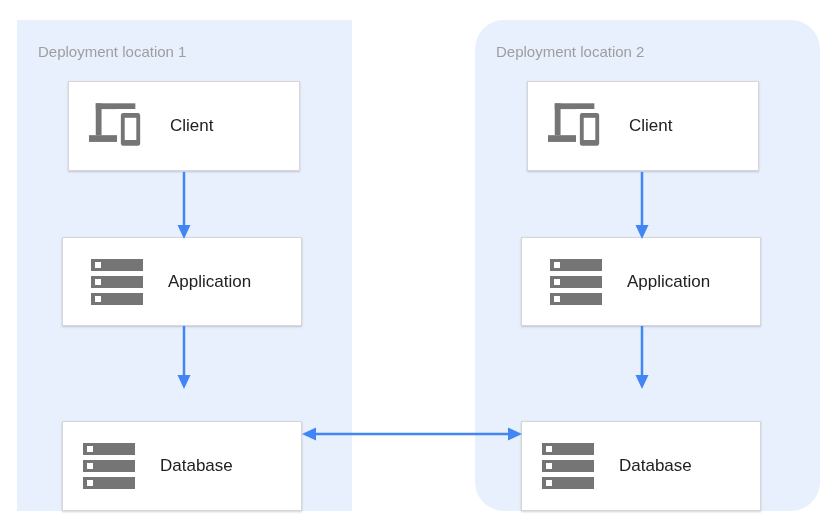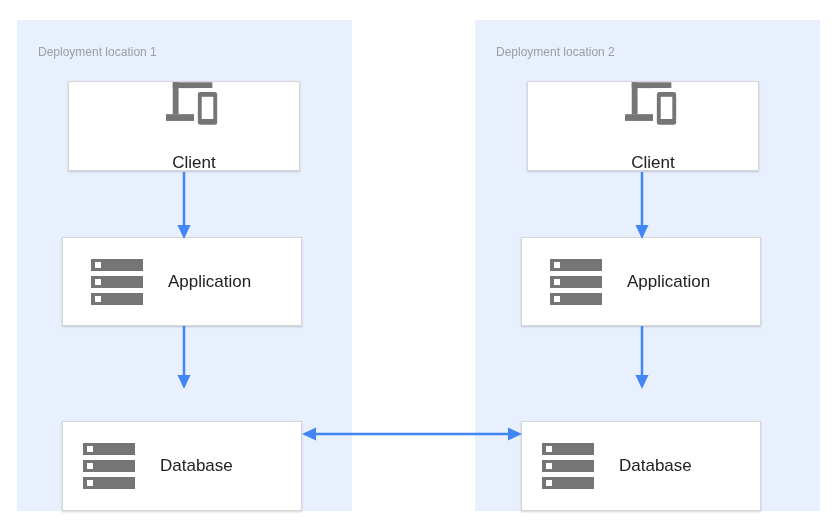--- a/index.html
+++ b/index.html
@@ -11,42 +11,42 @@
     font-family: "Liberation Sans", sans-serif;
     overflow: hidden;
   }
   .location {
     position: absolute;
     top: 20px;
     height: 491px;
     background: var(--container-bg, #E8F0FE);
   }
   .loc1 { left: 17px;  width: 335px; }
-  .loc2 { left: 475px; width: 345px; }
+  .loc2 { left: 475px; width: 345px; border-radius: 29px; }
   .location-title {
     position: absolute;
     left: 21px;
     top: 22px;
-    font-size: 12px;
+    font-size: 15px;
     line-height: 20px;
     color: var(--title-gray, #9E9E9E);
     white-space: nowrap;
   }
   .node {
     position: absolute;
     display: flex;
     align-items: center;
     box-sizing: border-box;
     padding-left: 20px;
     gap: 25px;
     background: var(--box-bg, #ffffff);
     border: 1px solid var(--box-border, #D6D6D6);
     box-shadow: 0 1px 2px rgba(0,0,0,0.18);
   }
-  .node-client      { left: 51px; top: 61px;  width: 232px; height: 90px; flex-direction: column; }
+  .node-client      { left: 51px; top: 61px;  width: 232px; height: 90px; }
   .node-application { left: 45px; top: 217px; width: 240px; height: 89px; padding-left: 28px; }
   .node-database    { left: 45px; top: 369px; width: 240px; height: 90px; margin-top: 32px; }
   .loc2 .node-client      { left: 52px; }
   .loc2 .node-application { left: 46px; }
   .loc2 .node-database    { left: 46px; }
   .node-label {
     font-size: 17px;
     color: var(--label-text, #212121);
     white-space: nowrap;
   }

